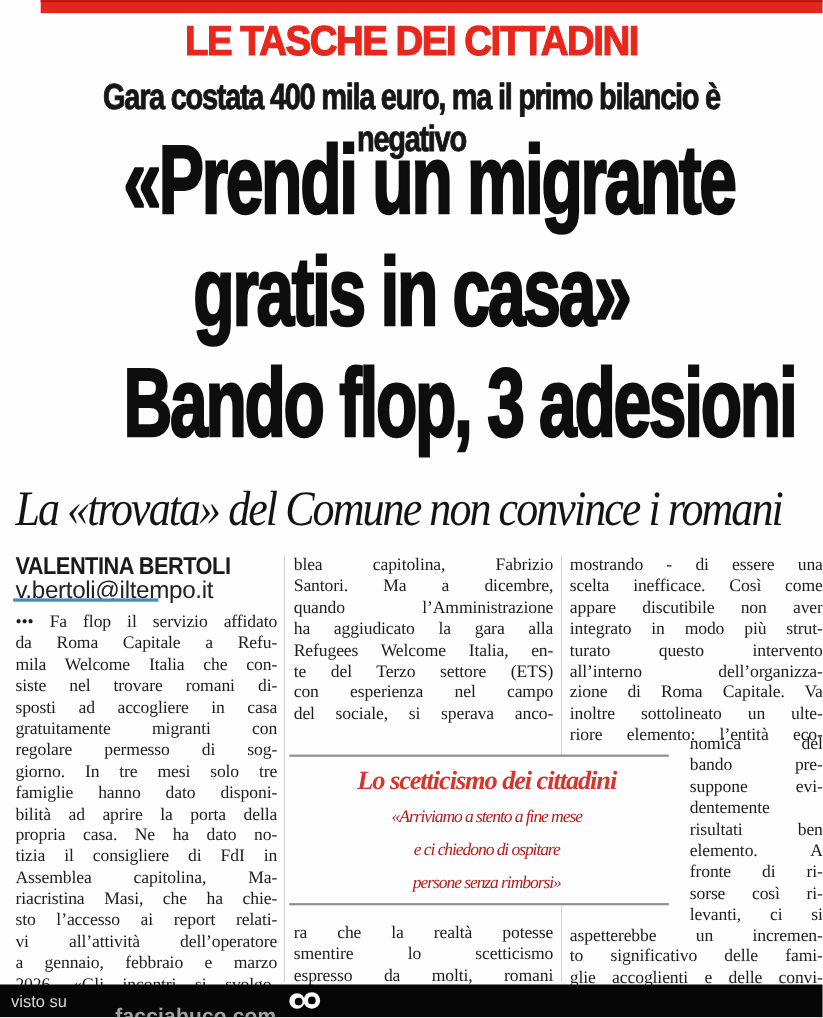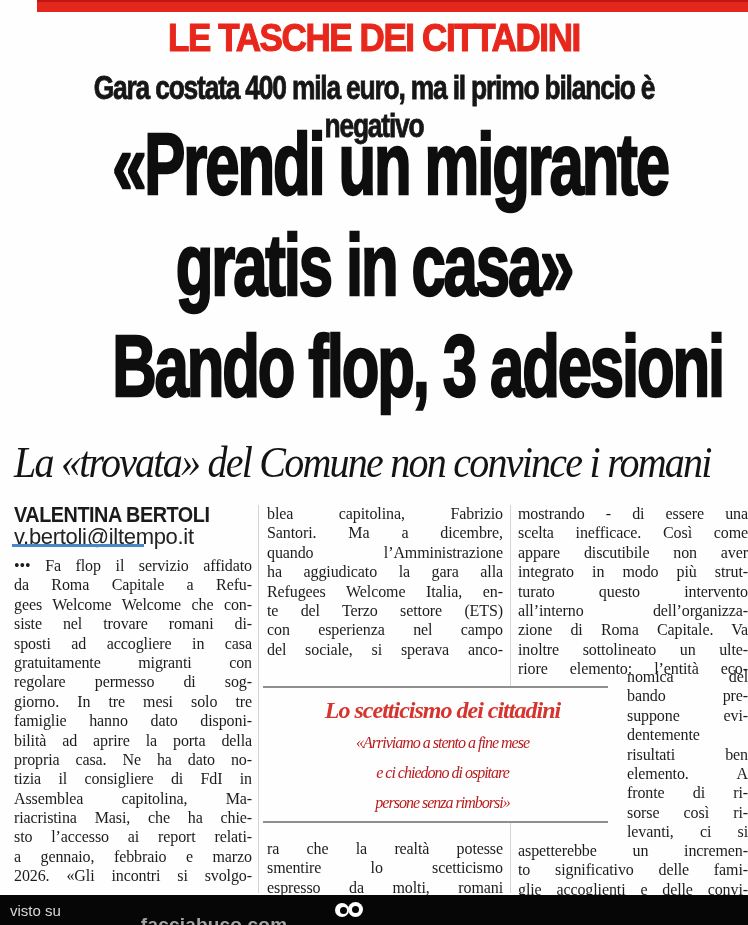--- a/index.html
+++ b/index.html
@@ -65,21 +65,21 @@
   .quote .qlabel{
     font-style:italic;font-weight:bold;font-size:24px;color:#d5352e;
     letter-spacing:-1px;margin-bottom:4px;white-space:nowrap;
   }
   .quote .qline{
     font-style:italic;font-size:16px;line-height:30px;color:#b91c1c;
     letter-spacing:-1px;white-space:nowrap;
   }
   .footer{
     position:absolute;left:0;bottom:0;width:748px;height:30px;background:#060606;
-    display:flex;align-items:center;font-family:"Liberation Sans",sans-serif;gap:36px;
+    display:flex;align-items:center;font-family:"Liberation Sans",sans-serif;
   }
   .footer .prefix{color:#d8d8d8;font-size:15px;margin-left:10px;}
   .footer .site{color:#a3a3a3;font-weight:bold;font-size:19px;margin-left:44px;letter-spacing:0.2px;margin-top:29px;}
   .eyes{position:relative;width:30px;height:16px;margin-left:12px;}
   .eye{position:absolute;width:14px;height:14px;border-radius:50%;background:#ffffff;top:1px;}
   .eye.l{left:0;}
   .eye.r{left:13px;top:0;width:15px;height:15px;}
   .pupil{position:absolute;width:7px;height:7px;border-radius:50%;background:#060606;top:4px;left:5px;}
   .eye.r .pupil{top:4px;left:4px;}
 </style>
@@ -105,33 +105,34 @@
   <div class="byline-author">VALENTINA BERTOLI</div>
   <div class="byline-email">v.bertoli@iltempo.it</div>
   <div class="email-rule"></div>
 
   <div class="vrule r1"></div>
   <div class="vrule r2"></div>
 
   <div class="colblock c1body">
       <div class="bl">••• Fa flop il servizio affidato</div>
       <div class="bl">da Roma Capitale a Refu-</div>
-      <div class="bl">gees Welcome Welcome che con-</div>
+      <div class="bl">mila Welcome Italia che con-</div>
       <div class="bl">siste nel trovare romani di-</div>
       <div class="bl">sposti ad accogliere in casa</div>
       <div class="bl">gratuitamente migranti con</div>
       <div class="bl">regolare permesso di sog-</div>
       <div class="bl">giorno. In tre mesi solo tre</div>
       <div class="bl">famiglie hanno dato disponi-</div>
       <div class="bl">bilità ad aprire la porta della</div>
       <div class="bl">propria casa. Ne ha dato no-</div>
       <div class="bl">tizia il consigliere di FdI in</div>
       <div class="bl">Assemblea capitolina, Ma-</div>
       <div class="bl">riacristina Masi, che ha chie-</div>
       <div class="bl">sto l’accesso ai report relati-</div>
+      <div class="bl">vi all’attività dell’operatore</div>
       <div class="bl">a gennaio, febbraio e marzo</div>
       <div class="bl">2026. «Gli incontri si svolgo-</div>
     </div>
   <div class="colblock c2top">
       <div class="bl">blea capitolina, Fabrizio</div>
       <div class="bl">Santori. Ma a dicembre,</div>
       <div class="bl">quando l’Amministrazione</div>
       <div class="bl">ha aggiudicato la gara alla</div>
       <div class="bl">Refugees Welcome Italia, en-</div>
       <div class="bl">te del Terzo settore (ETS)</div>

